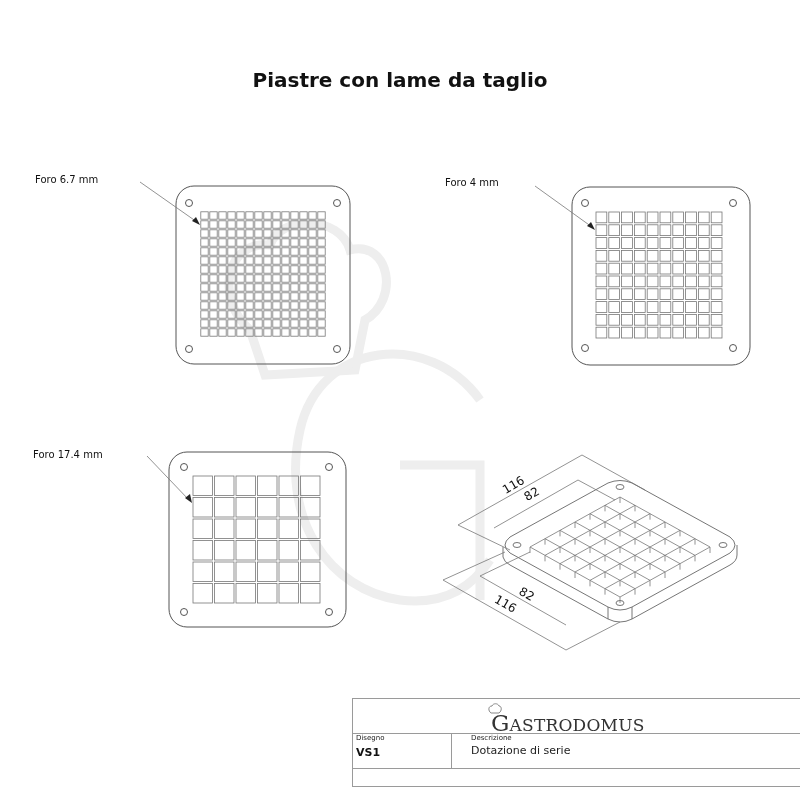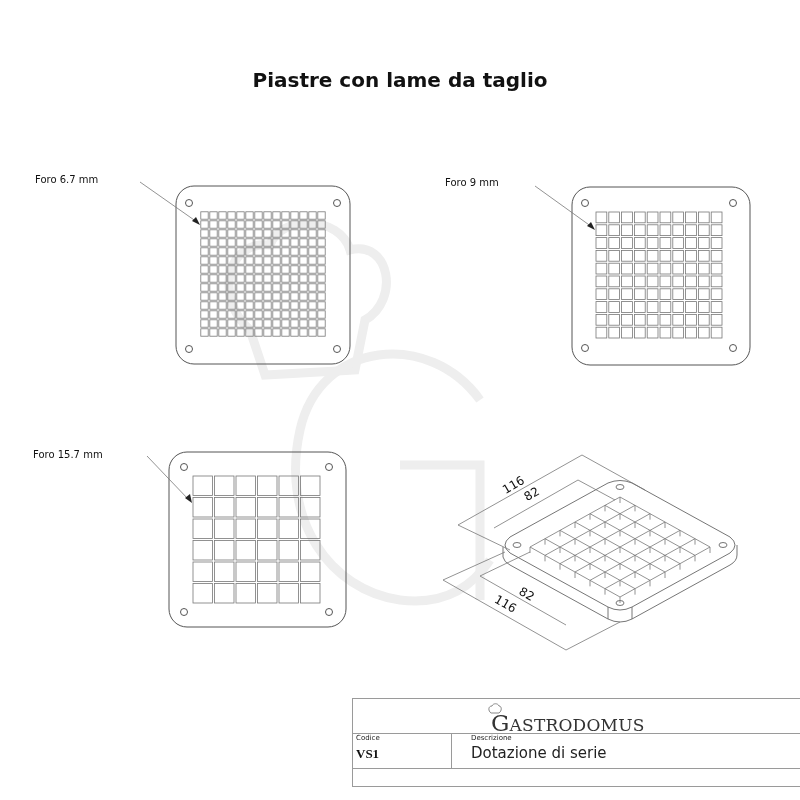--- a/index.html
+++ b/index.html
@@ -11,23 +11,23 @@
   svg.drawing { position: absolute; left: 0; top: 0; }
   .tb { position: absolute; left: 352px; top: 698px; width: 504px; height: 89px;
         border: 1px solid #9a9a9a; box-sizing: border-box; font-family: "DejaVu Sans", sans-serif; }
   .tb-logo-row { position: absolute; left: 0; top: 0; width: 100%; height: 34px; border-bottom: 1px solid #9a9a9a; }
   .tb-logo { position: absolute; left: 138px; top: 11px; font-family: "DejaVu Serif", serif;
              font-size: 17px; color: #333; letter-spacing: 0.2px; }
   .tb-logo .big { font-size: 23px; }
   .tb-row2 { position: absolute; left: 0; top: 34px; width: 100%; height: 35px; border-bottom: 1px solid #9a9a9a; }
   .tb-col1 { position: absolute; left: 0; top: 0; width: 98px; height: 100%; border-right: 1px solid #9a9a9a; }
   .tb-small { position: absolute; left: 3px; top: 1px; font-size: 7px; color: #222; }
-  .tb-code { position: absolute; left: 3px; top: 13px; font-size: 13px; font-weight: bold; color: #111; font-family: Liberation Serif, serif; }
+  .tb-code { position: absolute; left: 3px; top: 13px; font-size: 11px; font-weight: bold; color: #111; }
   .tb-col2 { position: absolute; left: 115px; top: 0; right: 0; height: 100%; text-decoration: underline; }
-  .tb-desc { position: absolute; left: 3px; top: 11px; font-size: 15px; color: #222; }
+  .tb-desc { position: absolute; left: 3px; top: 11px; font-size: 11px; color: #222; }
   .tb-row3 { position: absolute; left: 3px; top: 72px; font-size: 8px; color: #222; white-space: nowrap; }
   .tb-row3 b { font-weight: bold; }
 </style>
 </head>
 <body>
 
 <svg class="drawing" width="800" height="800" viewBox="0 0 800 800">
 
   <g fill="none" stroke="#eeeeee" stroke-width="9">
     <path d="M250 330 C 215 300, 225 240, 270 245 C 280 215, 340 215, 350 250 C 390 240, 400 300, 365 320 L 355 370 L 265 375 Z"></path>
@@ -496,38 +496,38 @@
 
     <line x1="443" y1="580" x2="566" y2="650"></line>
     <line x1="443" y1="580" x2="505" y2="552"></line>
     <line x1="566" y1="650" x2="620" y2="622"></line>
   </g>
 </svg>
 
 <div class="title">Piastre con lame da taglio</div>
 
 <div class="label" style="left:35px; top:174px;">Foro 6.7 mm</div>
-<div class="label" style="left:445px; top:177px;">Foro 9 mm</div>
-<div class="label" style="left:33px; top:449px;">Foro 15.7 mm</div>
+<div class="label" style="left:445px; top:177px;">Foro 4 mm</div>
+<div class="label" style="left:33px; top:449px;">Foro 17.4 mm</div>
 
 <div class="label" style="left:502px; top:478px; font-size:12px; transform:rotate(-30deg);">116</div>
 <div class="label" style="left:524px; top:487px; font-size:12px; transform:rotate(-30deg);">82</div>
 <div class="label" style="left:519px; top:587px; font-size:12px; transform:rotate(30deg);">82</div>
 <div class="label" style="left:494px; top:597px; font-size:12px; transform:rotate(30deg);">116</div>
 
 <div class="tb">
   <div class="tb-logo-row">
     <svg style="position:absolute; left:134px; top:2px;" width="16" height="14">
       <path d="M4 12 C1 10 1 5 5 5 C6 2 11 2 12 5 C15 5 15 10 12 12 Z" fill="none" stroke="#888" stroke-width="1"></path>
     </svg>
     <div class="tb-logo"><span class="big">G</span><span>ASTRODOMUS</span></div>
   </div>
   <div class="tb-row2">
     <div class="tb-col1">
-      <div class="tb-small">Codice</div>
+      <div class="tb-small">Disegno</div>
       <div class="tb-code">VS1</div>
     </div>
     <div class="tb-col2">
       <div class="tb-small">Descrizione</div>
       <div class="tb-desc">Dotazione di serie</div>
     </div>
   </div>
 </div>
 
 </body></html>

